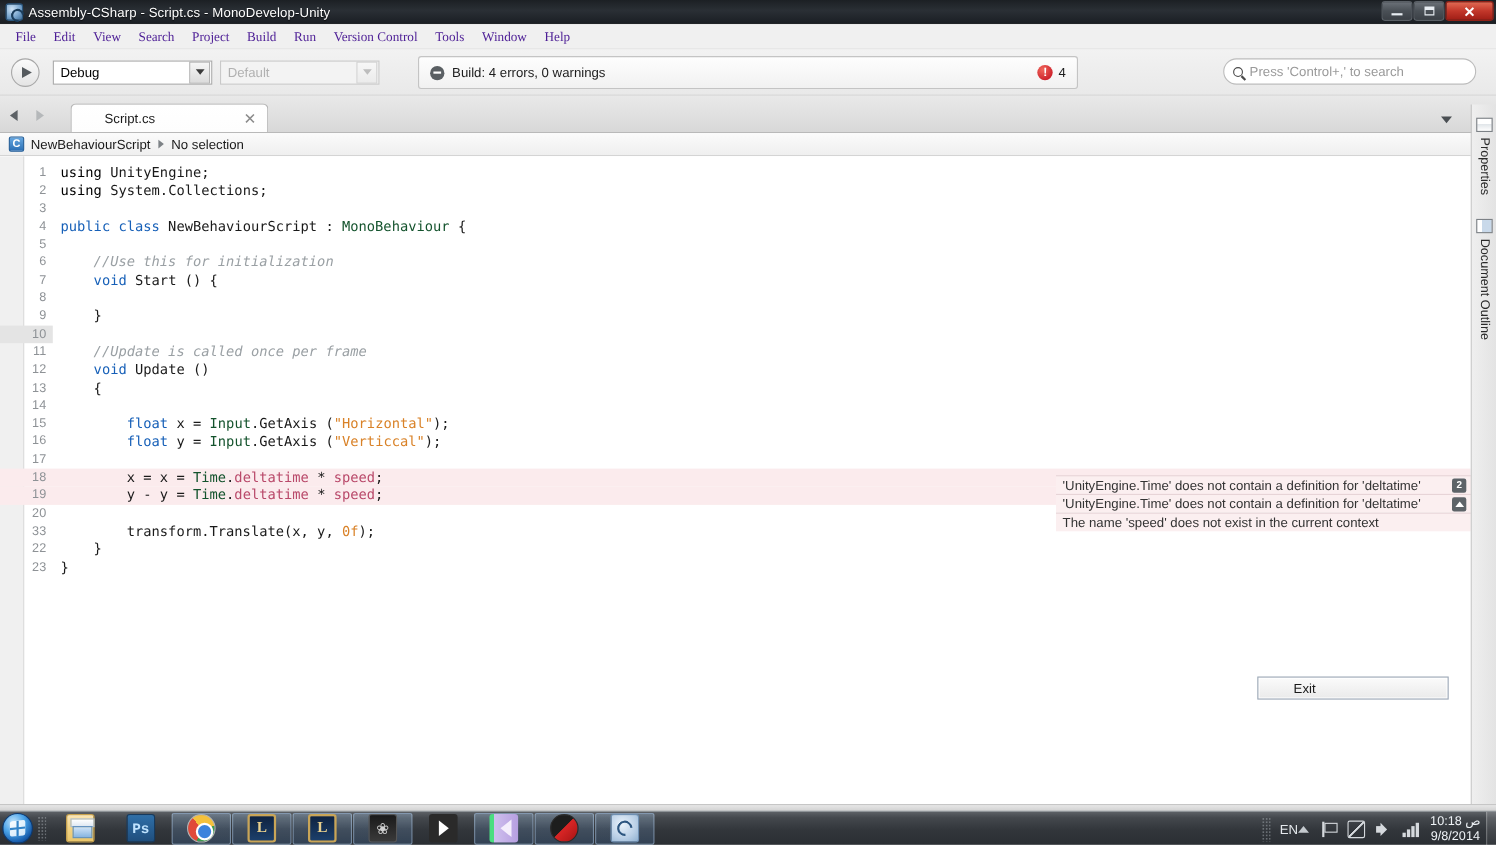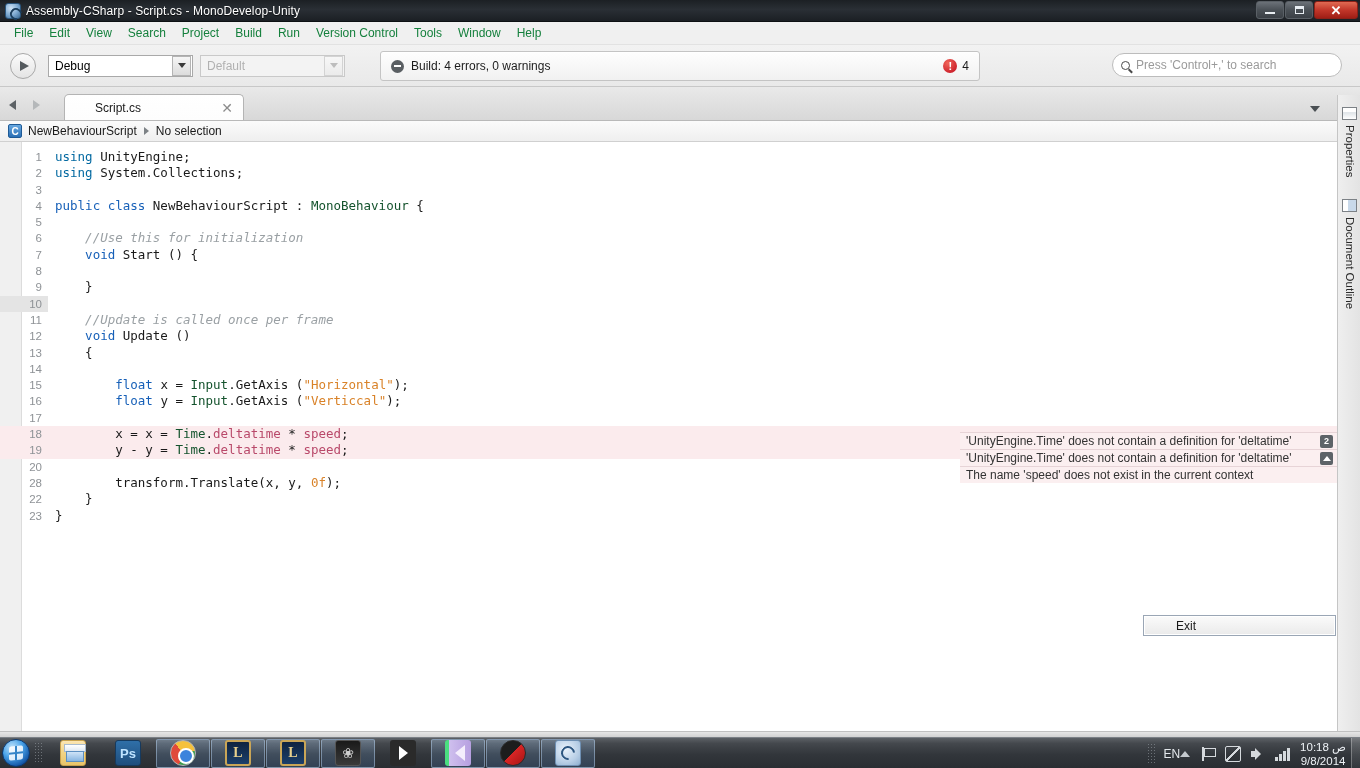--- a/index.html
+++ b/index.html
@@ -60,22 +60,22 @@
 
   
   .menubar {
     position: absolute; left: 0; top: 22px; width: 1360px; height: 23px;
     background: #f0f0f0;
     display: flex; align-items: center;
     padding-left: 6px;
     border-bottom: 1px solid #e2e2e2;
   }
   .menu-item {
-    padding: 3px 8px; font-size: 12px; color: #15803d;
-    white-space: nowrap; cursor: default;
+    padding: 3px 8px; font-size: 12px; color: #4c1d95;
+    white-space: nowrap; cursor: default; font-family: Liberation Serif, serif;
   }
 
   
   .toolbar {
     position: absolute; left: 0; top: 45px; width: 1360px; height: 42px;
     background: linear-gradient(to bottom, #f2f2f2 0%, #e9e9e9 100%);
     border-bottom: 1px solid #c8c8c8;
     display: flex; align-items: center;
   }
   .run-btn {
@@ -239,21 +239,21 @@
   .ln {
     position: absolute; left: 0; top: 0;
     width: 48px; text-align: right;
     padding-right: 6px;
     color: #8e9296; font-size: 11.5px;
     font-family: "Liberation Sans", sans-serif;
   }
   .ctext { position: absolute; left: 55px; top: 0; }
 
   
-  .kw   { color: #0369a1; }
+  .kw   { color: #000000; }
   .kw2  { color: #1760b8; }
   .typ  { color: #14532d; }
   .str  { color: #d98228; }
   .num  { color: #d98228; }
   .cmt  { color: #9aa0a4; font-style: italic; }
   .pln  { color: #1a1a1a; }
   .mbr  { color: #b9496a; text-align: right; }
 
   
   .err-tip {
@@ -275,21 +275,21 @@
   }
   .tip-chip .tri-up {
     width: 0; height: 0;
     border-left: 4px solid transparent; border-right: 4px solid transparent;
     border-bottom: 5px solid #ffffff;
   }
 
   
   .exit-btn {
     position: absolute; left: 1143px; top: 615px;
-    width: 193px; height: 21px;
+    width: 174px; height: 21px;
     background: linear-gradient(to bottom, #fbfbfb 0%, #eaeaea 100%);
     border: 1px solid #9aa6b5;
     display: flex; align-items: center;
     font-size: 12px; color: #1a1a1a;
     padding-left: 32px;
     box-shadow: inset 0 0 0 1px #ffffff;
   }
 
   
   .right-dock {
@@ -393,21 +393,21 @@
   }
   .ic-explorer::after {
     content: ""; position: absolute; left: 5px; bottom: 3px; width: 16px; height: 9px;
     background: linear-gradient(to bottom, #cfe3f7, #87b5e0); border: 1px solid #5d8fc0;
   }
   .ic-ps {
     background: linear-gradient(to bottom, #2f6fa8 0%, #1f4e7d 100%);
     border: 1px solid #163a5e;
     color: #bfe3ff; font-weight: bold; font-size: 13px;
     display: flex; align-items: center; justify-content: center;
-    font-family: Liberation Sans, sans-serif;
+    font-family: Liberation Mono, monospace;
   }
   .ic-chrome {
     border-radius: 50%;
     background:
       conic-gradient(from 200deg, #e04a3a 0deg 120deg, #f5c13c 120deg 240deg, #3d9a4e 240deg 360deg);
     border: 1px solid #b4b4b4;
   }
   .ic-chrome::after {
     content: ""; position: absolute; left: 7px; top: 7px; width: 12px; height: 12px;
     border-radius: 50%; background: #3c83dc; border: 2px solid #ffffff;
@@ -610,21 +610,21 @@
       <div class="code-line"><span class="ln">11</span><span class="ctext"><span class="cmt">    //Update is called once per frame</span></span></div>
       <div class="code-line"><span class="ln">12</span><span class="ctext"><span class="pln">    </span><span class="kw2">void</span><span class="pln"> Update ()</span></span></div>
       <div class="code-line"><span class="ln">13</span><span class="ctext"><span class="pln">    {</span></span></div>
       <div class="code-line"><span class="ln">14</span><span class="ctext"></span></div>
       <div class="code-line"><span class="ln">15</span><span class="ctext"><span class="pln">        </span><span class="kw2">float</span><span class="pln"> x = </span><span class="typ">Input</span><span class="pln">.GetAxis (</span><span class="str">"Horizontal"</span><span class="pln">);</span></span></div>
       <div class="code-line"><span class="ln">16</span><span class="ctext"><span class="pln">        </span><span class="kw2">float</span><span class="pln"> y = </span><span class="typ">Input</span><span class="pln">.GetAxis (</span><span class="str">"Verticcal"</span><span class="pln">);</span></span></div>
       <div class="code-line"><span class="ln">17</span><span class="ctext"></span></div>
       <div class="code-line err"><span class="ln">18</span><span class="ctext"><span class="pln">        x = x = </span><span class="typ">Time</span><span class="pln">.</span><span class="mbr">deltatime</span><span class="pln"> * </span><span class="mbr">speed</span><span class="pln">;</span></span></div>
       <div class="code-line err"><span class="ln">19</span><span class="ctext"><span class="pln">        y - y = </span><span class="typ">Time</span><span class="pln">.</span><span class="mbr">deltatime</span><span class="pln"> * </span><span class="mbr">speed</span><span class="pln">;</span></span></div>
       <div class="code-line"><span class="ln">20</span><span class="ctext"></span></div>
-      <div class="code-line"><span class="ln">28</span><span class="ctext"><span class="pln">        transform.Translate(x, y, </span><span class="num">0f</span><span class="pln">);</span></span></div>
+      <div class="code-line"><span class="ln">33</span><span class="ctext"><span class="pln">        transform.Translate(x, y, </span><span class="num">0f</span><span class="pln">);</span></span></div>
       <div class="code-line"><span class="ln">22</span><span class="ctext"><span class="pln">    }</span></span></div>
       <div class="code-line"><span class="ln">23</span><span class="ctext"><span class="pln">}</span></span></div>
     </div>
 </div>
 
 <div id="error-tooltip-stack">
     <div class="err-tip" style="left: 960px; top: 432px; width: 377px;">
       <span class="msg">'UnityEngine.Time' does not contain a definition for 'deltatime'</span>
       <span class="tip-chip">2</span>
     </div>

